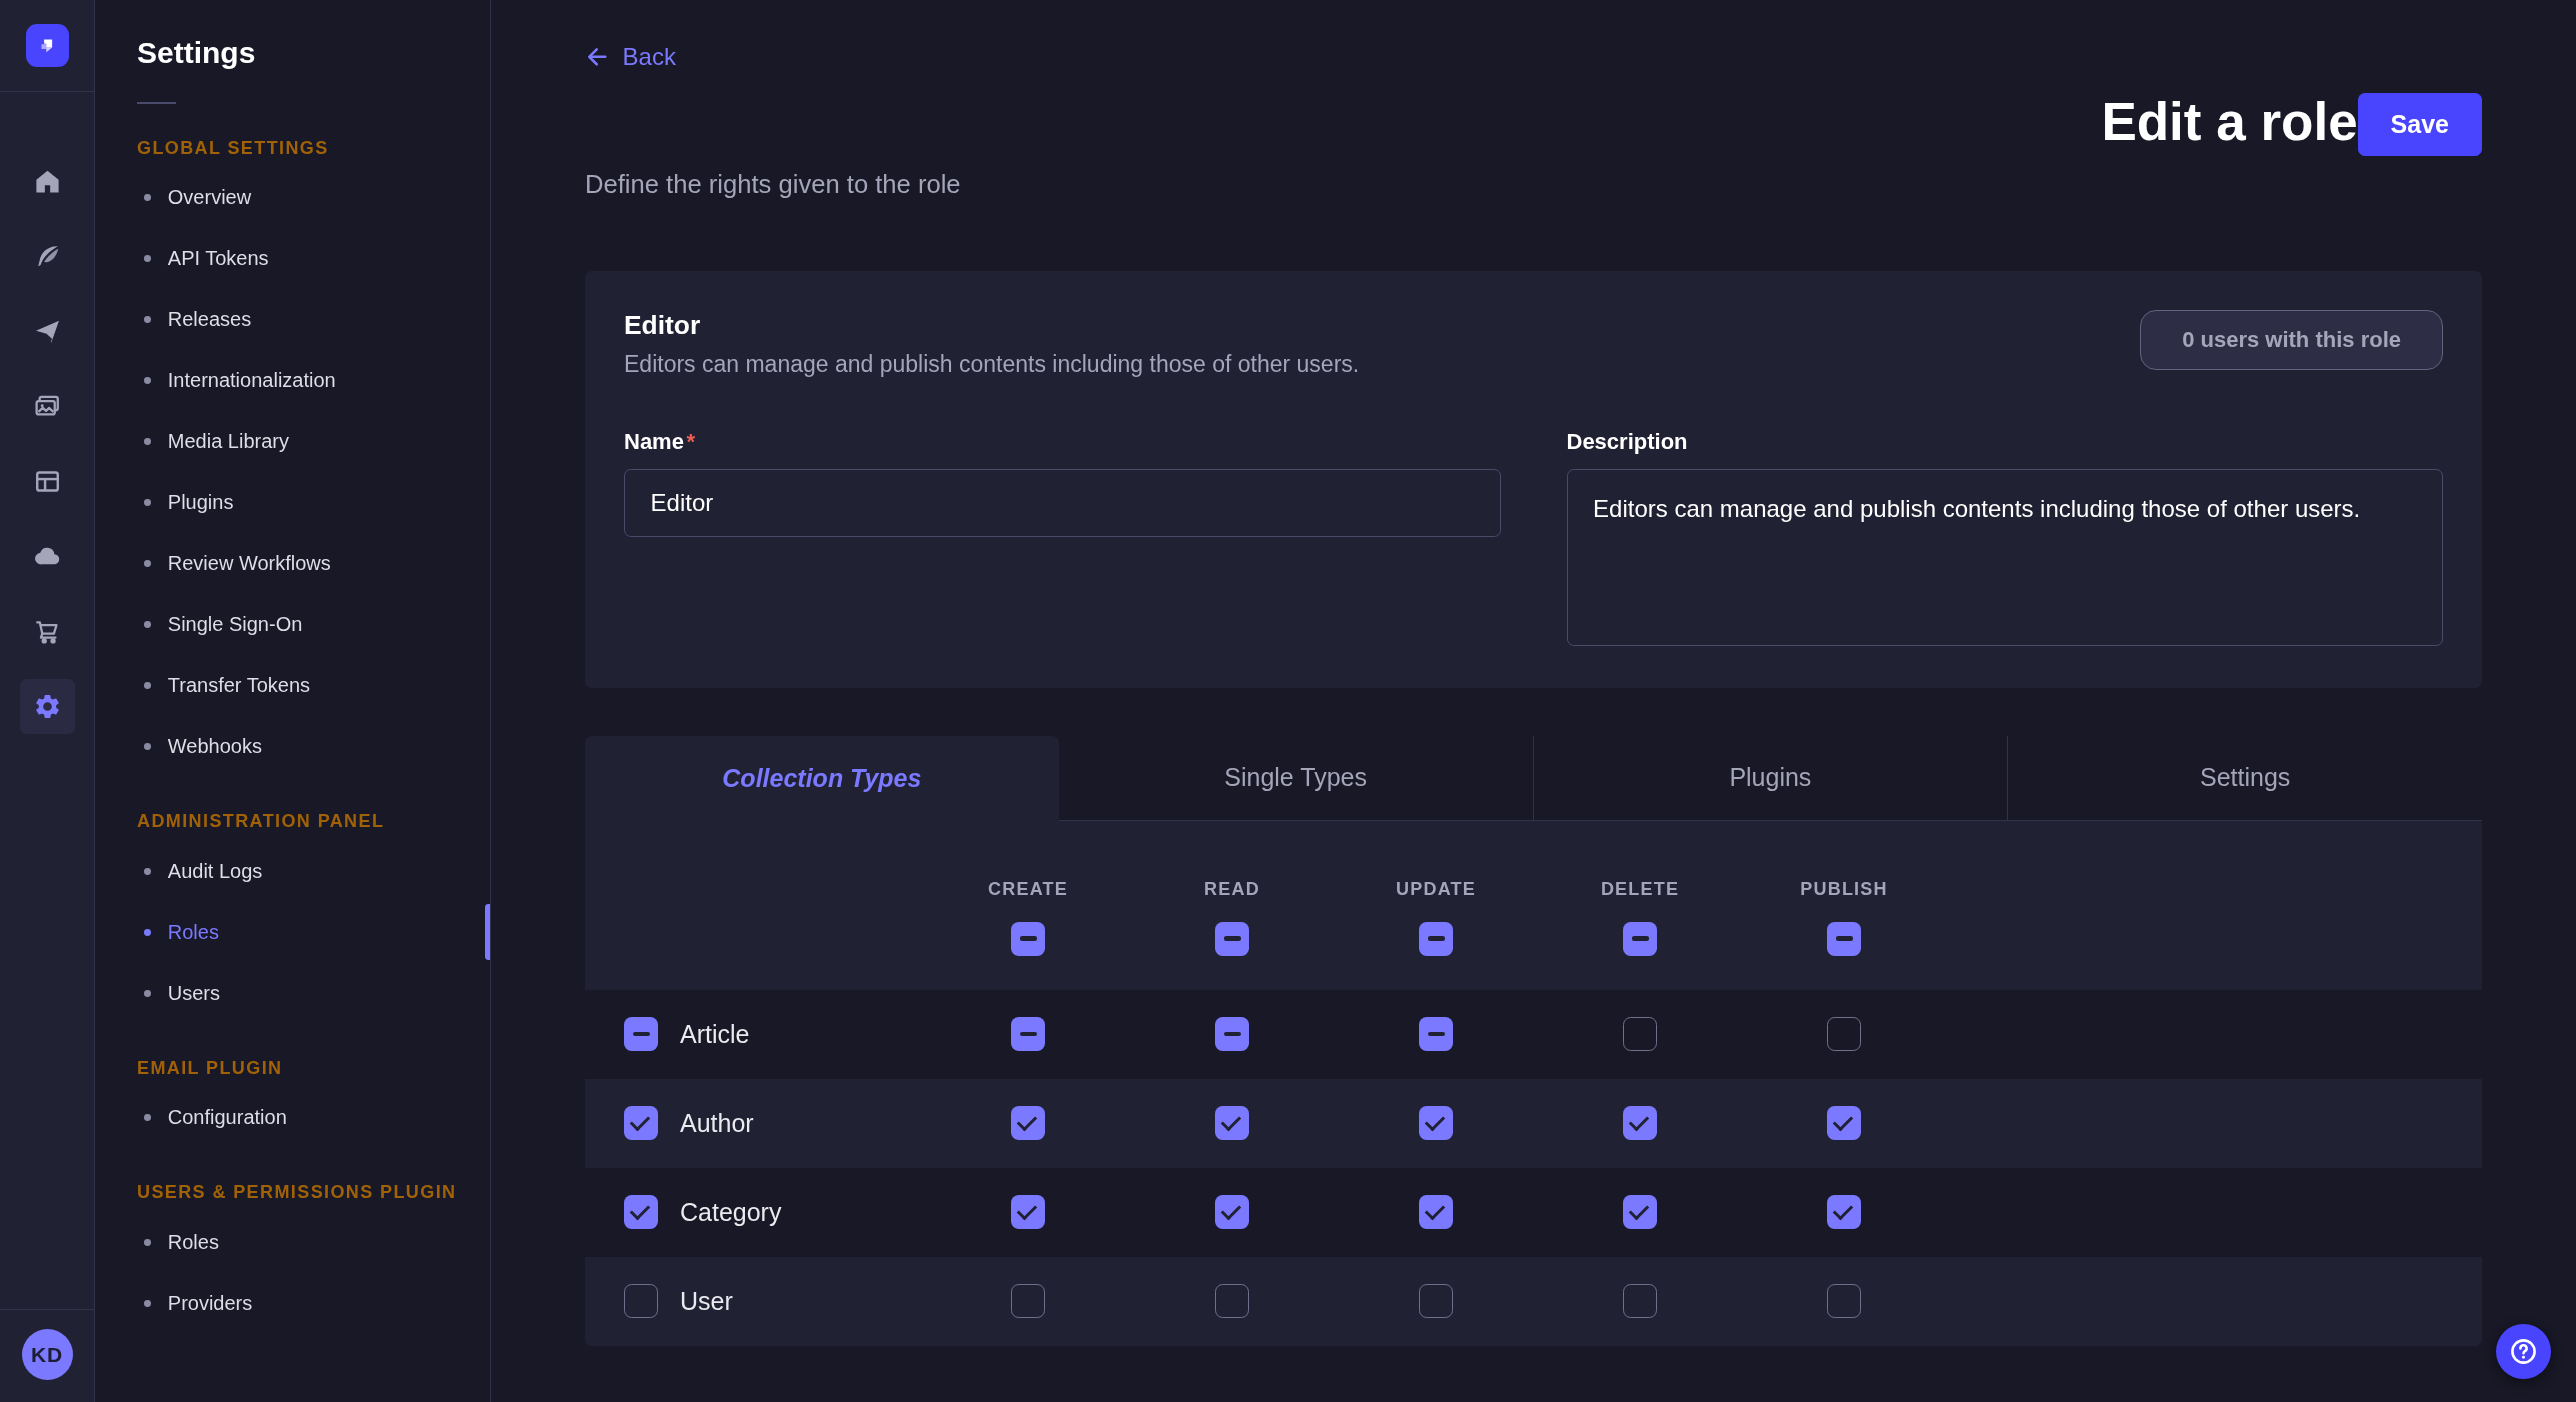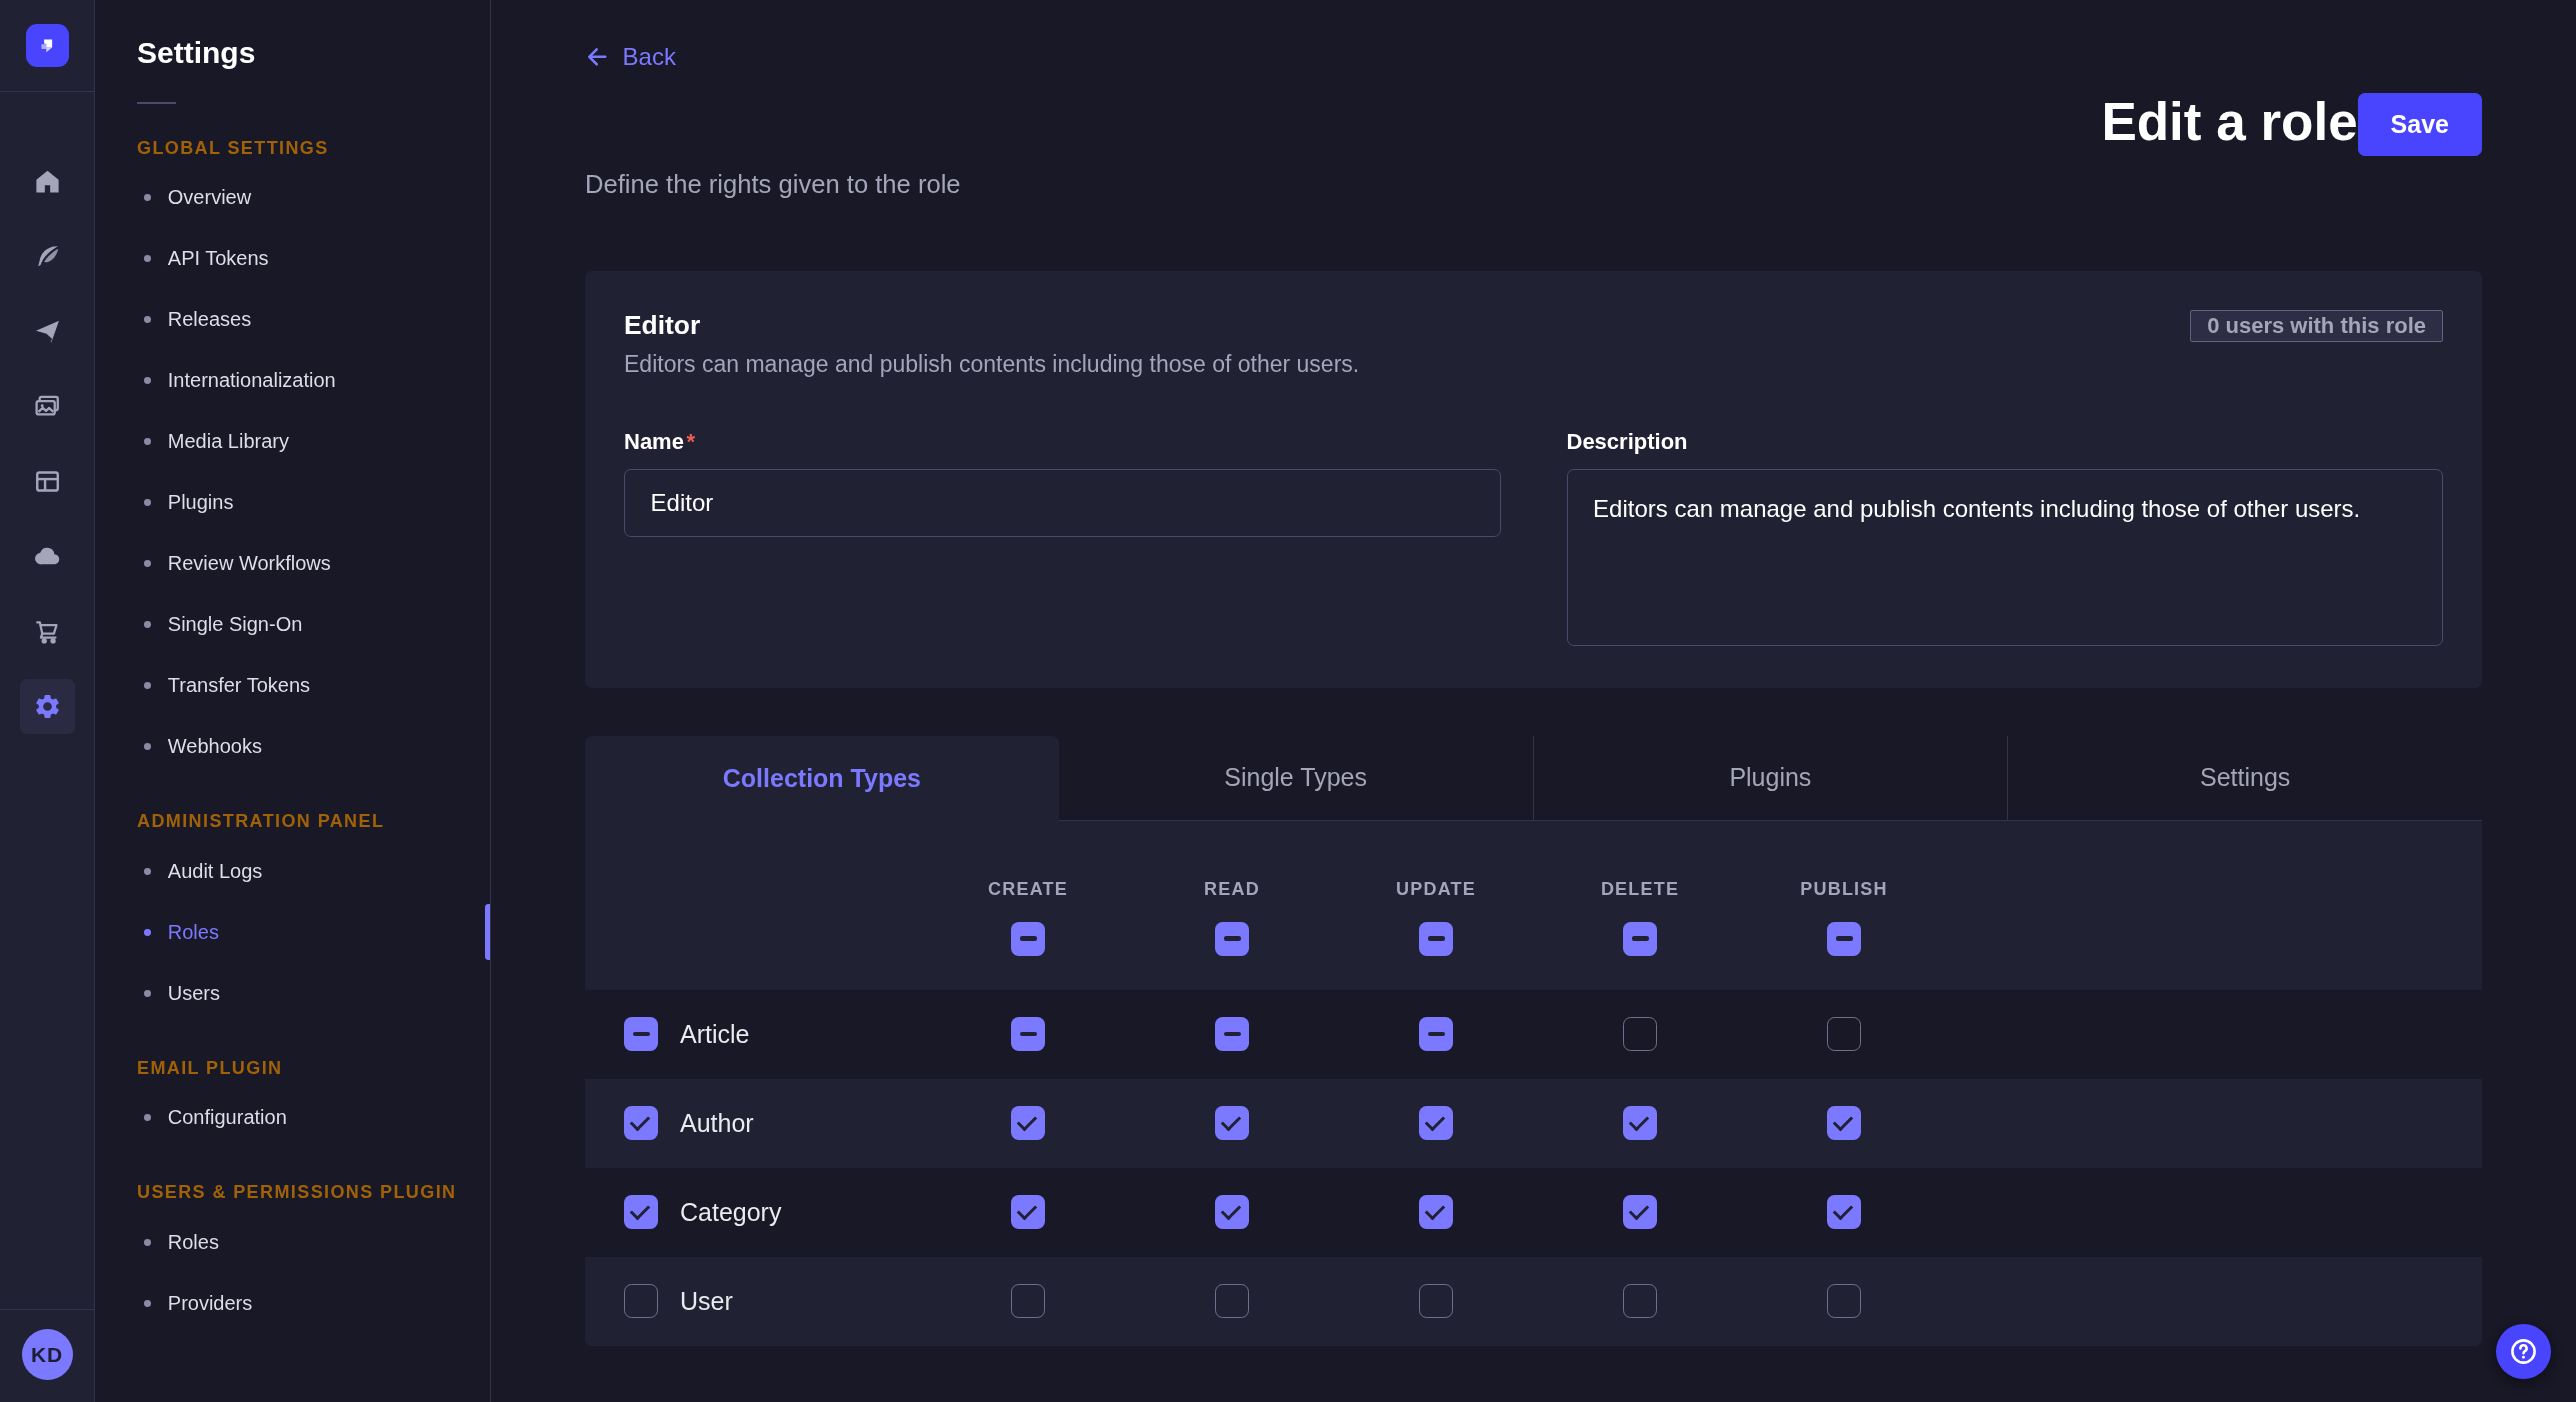--- a/index.html
+++ b/index.html
@@ -58,42 +58,42 @@
   .save-btn { height:63px; padding:0 32px; background:#4945ff; border:0.9px solid #4945ff;
     border-radius:6.8px; color:#fff; font-size:25px; font-weight:600; cursor:pointer;
     font-family:"Liberation Sans", sans-serif; }
   .page-subtitle { font-size:25.6px; color:#a5a5ba; margin-top:13.6px; }
   
   .card { background:#212134; border-radius:6.8px; }
   .role-card { margin-top:72px; padding:39px; }
   .role-card-head { display:flex; justify-content:space-between; align-items:flex-start; }
   .role-title { font-size:26.4px; font-weight:600; color:#ffffff; }
   .role-desc { font-size:23px; color:#a5a5ba; margin-top:10.2px; }
-  .users-badge { height:32px; padding:0 16px; border-radius:2px; background:#2d2d46;
+  .users-badge { height:60px; padding:0 41px; border-radius:16px; background:#2d2d46;
     border:0.9px solid #63637d; color:#a5a5ba; font-size:22px; font-weight:600;
     display:flex; align-items:center; cursor:pointer; white-space:nowrap;
     font-family:"Liberation Sans", sans-serif; }
   .fields-row { display:flex; gap:66px; margin-top:51px; }
   .field-col { flex:1; min-width:0; }
   .field-label { font-size:22px; font-weight:700; color:#ffffff; margin-bottom:13.6px; }
   .req { color:#ee5e52; margin-left:2.6px; }
   .text-input { width:100%; height:68px; background:transparent; border:0.9px solid #4a4a6a;
     border-radius:6.8px; color:#ffffff; font-size:24px; padding:0 25.6px; outline:none;
     font-family:"Liberation Sans", sans-serif; }
   .text-area { width:100%; height:177px; background:transparent; border:0.9px solid #4a4a6a;
     border-radius:6.8px; color:#ffffff; font-size:24px; padding:22px 25.6px; outline:none; resize:none;
     line-height:34px; font-family:"Liberation Sans", sans-serif; }
   
   .perm-wrap { margin-top:48px; }
   .tab-bar { display:flex; height:85px; }
   .tab { flex:1; display:flex; align-items:center; justify-content:center; font-size:25px;
     color:#a5a5ba; background:#181826; border-bottom:0.9px solid #32324d; cursor:pointer; }
   .tab.sep { border-left:0.9px solid #32324d; }
   .tab.active { background:#212134; color:#7b79ff; font-weight:600; border-bottom:none;
-    border-radius:6.8px 6.8px 0 0; }
+    border-radius:6.8px 6.8px 0 0;font-style:italic; }
   .perm-panel { background:#212134; border-radius:0 0 6.8px 6.8px; overflow:hidden; }
   .pgrid { display:grid; grid-template-columns:341px repeat(5,204px) 1fr; align-items:center; }
   .perm-head { padding:58px 0 34px; }
   .col-label { text-align:center; font-size:18px; font-weight:600; letter-spacing:1.2px;
     color:#a5a5ba; }
   .selectall-row { margin-top:22px; }
   .cb-cell { display:flex; justify-content:center; }
   .perm-row { height:89px; }
   .perm-row.dark { background:#181826; }
   .perm-row.light { background:#212134; }

